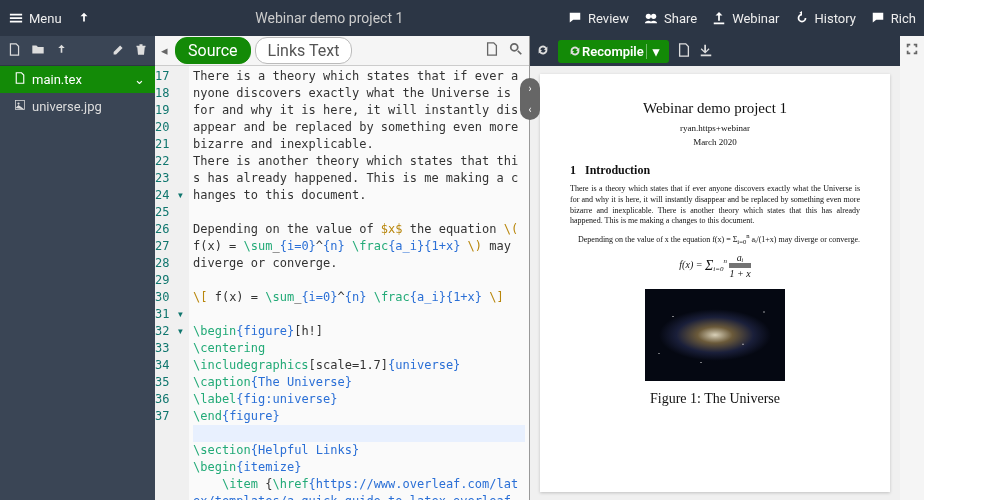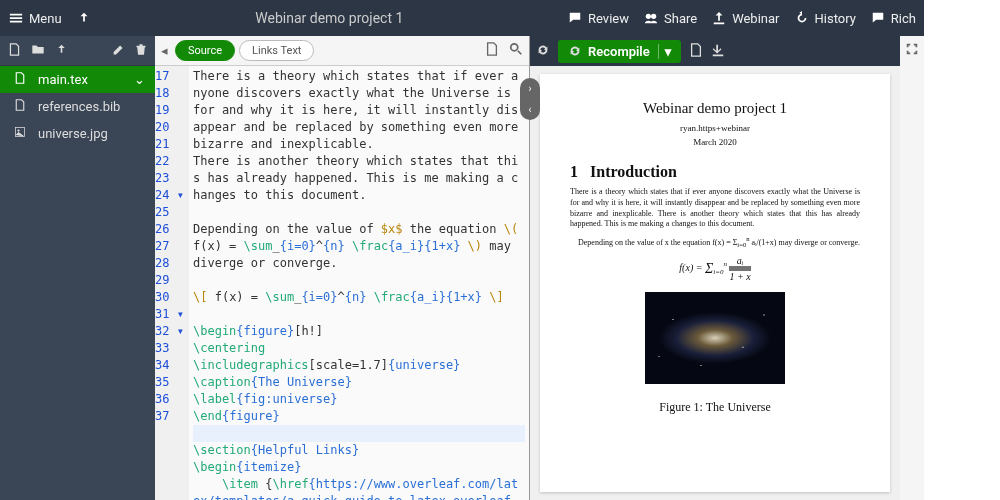--- a/index.html
+++ b/index.html
@@ -12,64 +12,64 @@
   .topbar .item { display:flex; align-items:center; gap:5px; cursor:pointer; color:#eee; }
   .topbar .icon { width:16px; height:16px; display:inline-flex; align-items:center; justify-content:center; }
   .topbar svg { fill:#fff; }
   
   .main { flex:1; display:flex; min-height:0; }
   
   .sidebar { width:155px; background:#3a4555; color:#ddd; display:flex; flex-direction:column; font-size:13px; }
   .side-tool { height:30px; display:flex; align-items:center; justify-content:space-between; padding:0 8px; border-bottom:1px solid #2c3645; }
   .side-tool .grp { display:flex; gap:10px; }
   .side-tool svg { fill:#ddd; }
-  .file { padding:6px 10px 6px 14px; display:flex; align-items:center; gap:12px; cursor:pointer; }
+  .file { padding:6px 10px 6px 14px; display:flex; align-items:center; gap:6px; cursor:pointer; }
   .file.active { background:#138a07; color:#fff; }
   .file .chev { margin-left:auto; }
   .file svg { fill:currentColor; width:12px; height:12px; }
   
   .editorpane { flex:1; display:flex; flex-direction:column; min-width:0; border-right:1px solid #999; }
   .ed-tool { height:30px; background:#f5f5f5; display:flex; align-items:center; padding:0 6px; gap:4px; border-bottom:1px solid #ccc; }
-  .pill { border-radius:12px; padding:3px 12px; font-size:11px; cursor:pointer; border:1px solid #bbb; background:#fff; color:#555;text-align:right; }
+  .pill { border-radius:12px; padding:3px 12px; font-size:16px; cursor:pointer; border:1px solid #bbb; background:#fff; color:#555;text-align:right; }
   .pill.active { background:#138a07; color:#fff; border-color:#138a07; }
   .ed-icons { margin-left:auto; display:flex; gap:10px; color:#666; }
   .ed-icons svg { fill:#666; width:14px; height:14px; }
   .ed-collapse { width:10px; color:#666; cursor:pointer; }
   .editor { flex:1; display:flex; overflow:hidden; font-family:Menlo,Consolas,monospace; font-size:12px; line-height:17px; background:#fafafa; }
-  .gutter { width:34px; text-align:right; color:#1d4ed8; padding:2px 6px 2px 0; background:#f0f0f0; user-select:none; white-space:pre; }
+  .gutter { width:34px; text-align:right; color:#0f766e; padding:2px 6px 2px 0; background:#f0f0f0; user-select:none; white-space:pre; }
   .code { flex:1; padding:2px 4px; white-space:pre-wrap; word-break:break-all; overflow:hidden; color:#333; }
   .code .cm { color:#2a7; } 
   .code .arg { color:#2a6fd6; } 
   .code .math { color:#b8860b; }
   .cursor-line { background:#e8f0fe; }
   .divider { position:relative; width:0; }
   .drag-handle { position:absolute; left:-10px; top:42px; width:20px; height:42px; background:#666; border-radius:10px; display:flex; flex-direction:column; align-items:center; justify-content:space-around; color:#fff; font-size:10px; }
   
   .pdfpane { width:370px; display:flex; flex-direction:column; min-width:0; }
   .pdf-tool { height:30px; background:#2c3645; display:flex; align-items:center; padding:0 6px; gap:8px; color:#fff; }
-  .recompile { background:#138a07; color:#fff; border-radius:3px; padding:4px 10px; display:flex; align-items:center; gap:6px; font-weight:600; font-size:13px; cursor:pointer; }
+  .recompile { background:#138a07; color:#fff; border-radius:3px; padding:4px 10px; display:flex; align-items:center; font-weight:600; font-size:13px; cursor:pointer; }
   .recompile .dd { border-left:1px solid rgba(255,255,255,.4); padding-left:6px; margin-left:2px; }
   .pdf-tool svg { fill:#ddd; width:14px; height:14px; }
   .pdf-tool .sp { margin-left:auto; }
   .pdfview { flex:1; background:#f0f0f0; overflow:hidden; display:flex; justify-content:center; padding:8px 10px; }
   .page { width:100%; max-width:350px; background:#fff; box-shadow:0 1px 3px rgba(0,0,0,.2); padding:26px 30px 10px; font-family:"Times New Roman",serif; color:#111; font-size:9px; }
   .page h1.title { text-align:center; font-weight:400; font-size:15px; margin-bottom:6px; }
   .page .author,.page .date { text-align:center; font-size:9px; margin-bottom:4px; }
-  .page h2.sect { font-size:16px; font-weight:700; margin:16px 0 6px; }
+  .page h2.sect { font-size:12px; font-weight:700; margin:16px 0 6px; }
   .page p { font-size:8px; line-height:1.35; margin-bottom:4px; text-align:justify; }
   .page .eqn { text-align:center; font-style:italic; margin:6px 0 10px; font-size:10px; }
   .page .fig { display:flex; flex-direction:column; align-items:center; margin-top:4px; }
   .page .fig .img { width:140px; height:92px; background:radial-gradient(ellipse 50% 35% at 50% 50%, #d8d0b8 0%, #6b5a3a 25%, #1a1f3a 55%, #050812 80%); position:relative; overflow:hidden; }
   .page .fig .img::after { content:""; position:absolute; inset:0; background:
      radial-gradient(1px 1px at 20% 30%, #fff, transparent),
      radial-gradient(1px 1px at 70% 60%, #fff, transparent),
      radial-gradient(1px 1px at 40% 80%, #eee, transparent),
      radial-gradient(1px 1px at 85% 25%, #fff, transparent),
      radial-gradient(1px 1px at 10% 70%, #ddd, transparent); }
-  .page .fig .cap { font-size:12px; margin-top:16px; }
+  .page .fig .cap { font-size:14px; margin-top:10px; }
   .expand { width:24px; display:flex; align-items:flex-start; justify-content:center; padding-top:6px; background:#f5f5f5; }
   .expand svg { fill:#666; }
 </style>
 </head>
 <body>
 
 <div class="app">
 
   <div class="topbar">
     <div class="left">
@@ -160,26 +160,20 @@
               </svg></span>
         </div>
       </div>
       <div id="file-list">
           <div class="file active">
             <span><svg viewBox="0 0 16 16">
                 <path d="M3 1h7l3 3v11H3z" fill="none" stroke="currentColor" stroke-width="1.5"></path>
               </svg></span>
             <span>main.tex</span>
             <span class="chev">⌄</span>
-          </div>
-          <div class="file">
-            <span><svg viewBox="0 0 16 16">
-                <path d="M3 1h7l3 3v11H3z" fill="none" stroke="currentColor" stroke-width="1.5"></path>
-              </svg></span>
-            <span>references.bib</span>
           </div>
           <div class="file">
             <span><svg viewBox="0 0 16 16">
                 <rect x="2" y="2" width="12" height="12" fill="none" stroke="currentColor"></rect>
                 <circle cx="6" cy="6" r="1.5"></circle>
                 <path d="M2 12l4-4 8 6"></path>
               </svg></span>
             <span>universe.jpg</span>
           </div>
         </div>

